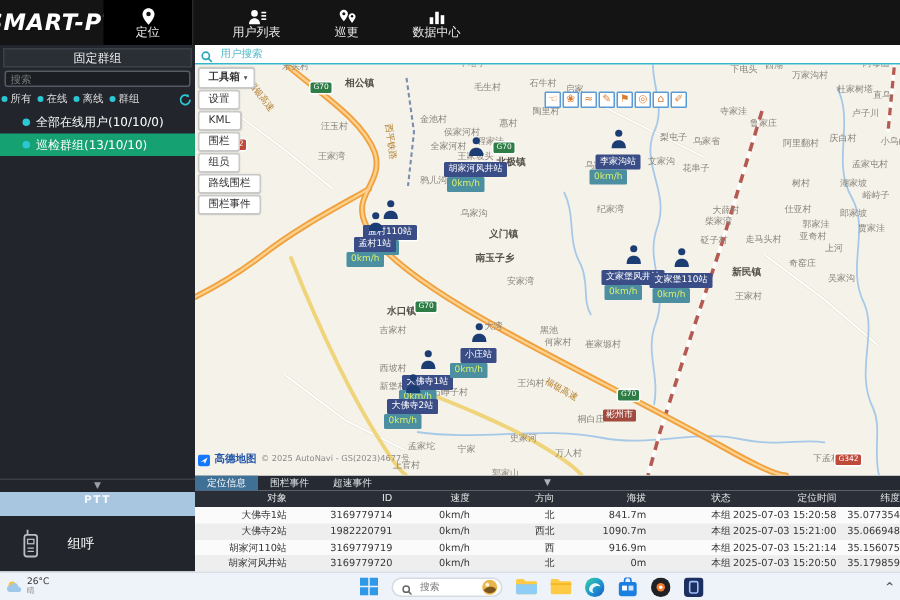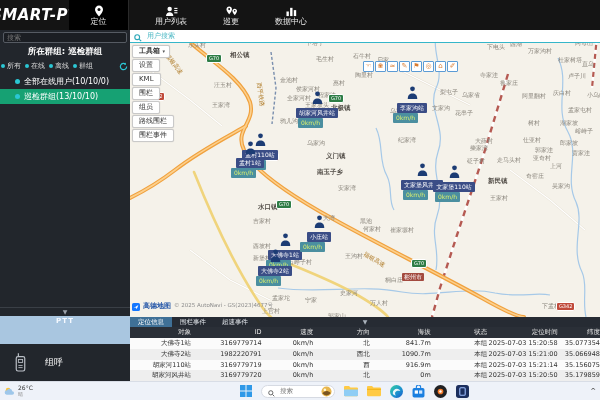--- a/index.html
+++ b/index.html
@@ -25,21 +25,21 @@
   #sb-filters{display:flex;align-items:center;gap:4px;padding:1px 2px 3px 1px;font-size:7px;color:#ddd;}
   .flt{display:flex;align-items:center;gap:2px;cursor:pointer;white-space:nowrap;}
   .dot{width:4px;height:4px;border-radius:50%;background:#2bc7d4;flex:none;}
   #sb-refresh{margin-left:auto;cursor:pointer;display:flex;align-items:center;}
   .sb-item{display:flex;align-items:center;gap:4px;height:15px;padding:0 15px;font-size:8px;color:#fff;cursor:pointer;white-space:nowrap;}
   .sb-item .dot{width:5px;height:5px;}
   .sb-item.active{background:#16a173;}
   #sb-bottom{position:absolute;left:0;bottom:0;width:130px;}
   #sb-divider{border-top:1px solid #3a3f46;}
   #sb-collapse{ text-align:center;color:#9aa0a8;font-size:6px;line-height:8px;cursor:pointer;}
-  #ptt-bar{height:28px;background:#a9c6e0;color:#f5f9ff;font-size:7px;font-weight:bold;text-align:center;line-height:11px;letter-spacing:1px;cursor:pointer;}
+  #ptt-bar{height:16px;background:#a9c6e0;color:#f5f9ff;font-size:7px;font-weight:bold;text-align:center;line-height:11px;letter-spacing:1px;cursor:pointer;}
   #groupcall-row{height:37px;display:flex;align-items:center;gap:16px;padding-left:12px;}
   #groupcall-label{font-size:9px;color:#fff;}
 
   
   #map{position:absolute;left:130px;top:30px;width:470px;height:287px;background:#f5f2ea;overflow:hidden;cursor:grab;}
   #map-search{position:absolute;left:0;top:0;width:470px;height:13px;background:#fff;border-bottom:1px solid #35b6c9;display:flex;align-items:center;gap:3px;padding:0 4px;z-index:30;}
   #map-search input{border:0;outline:none;flex:1;font-size:7px;color:#2aa7b8;background:transparent;}
   #map-search input::placeholder{color:#4fb9c6;}
   #toolbox{position:absolute;left:2px;top:15px;z-index:30;display:flex;flex-direction:column;gap:1px;align-items:flex-start;}
   .tb-btn{background:#fff;border:1px solid #c9c9c9;border-radius:2px;font-size:7px;color:#333;padding:1px 6px;line-height:9px;cursor:pointer;white-space:nowrap;box-shadow:0 0 1px rgba(0,0,0,.2);}
@@ -137,22 +137,22 @@
               <rect x="5" y="2" width="2.6" height="9" fill="#fff"></rect>
               <rect x="9" y="4.5" width="2.6" height="6.5" fill="#fff"></rect>
             </svg>
           </span>
           <span class="nav-lb">数据中心</span>
         </div>
       </div>
   </div>
 
   <div id="sidebar">
+    <div id="sb-header">固定群组</div>
     <input id="sb-search" placeholder="搜索" style="">
-    <div id="sb-current">所在群组: 巡检群组</div>
     <div id="sb-filters">
         <span class="flt">
           <span class="dot"></span>
           <span>所有</span>
         </span>
         <span class="flt">
           <span class="dot"></span>
           <span>在线</span>
         </span>
         <span class="flt">

